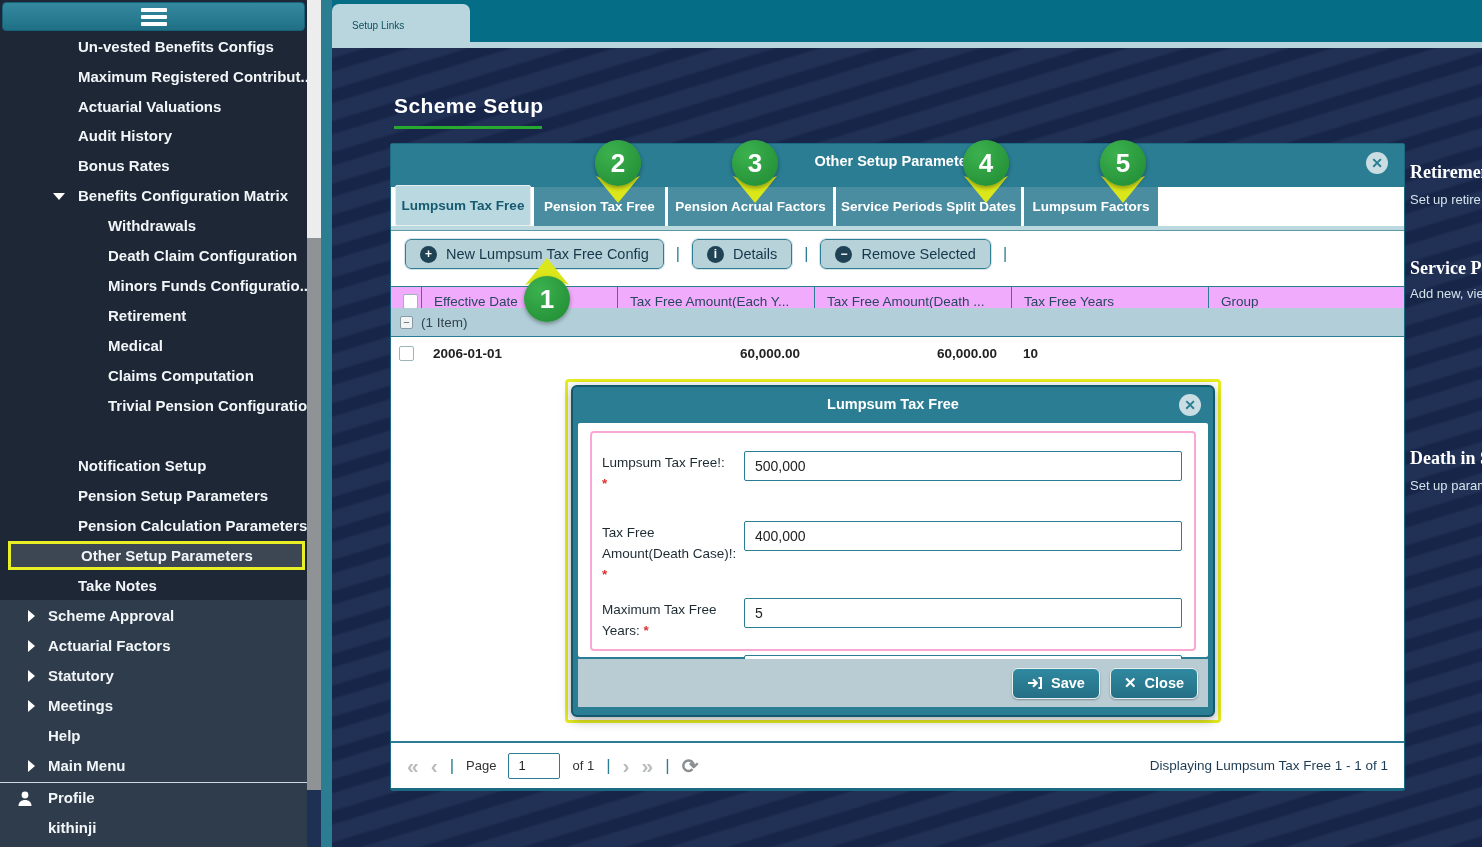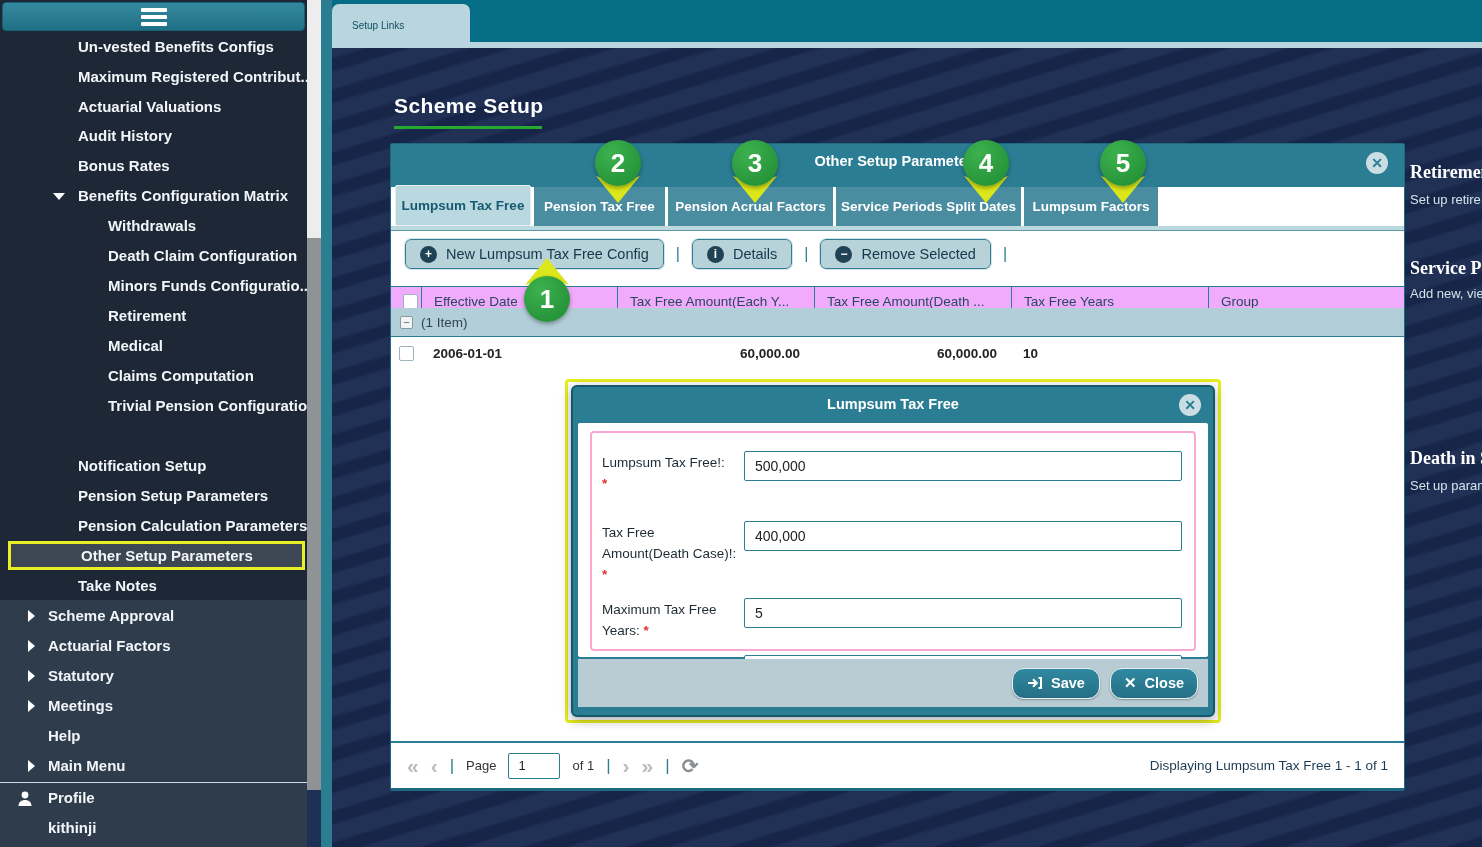--- a/index.html
+++ b/index.html
@@ -131,21 +131,21 @@
   .req { color:#e03131; font-weight:700; }
   .req.block { display:block; }
   .finput-wrap { flex:1; position:relative; }
   .finput { width:100%; height:30px; border:1px solid #2a7d92; border-radius:2px;
     font-size:14px; padding-left:10px; color:#222; font-family:"Liberation Sans",sans-serif; }
   .caret { position:absolute; left:87px; top:7px; width:1px; height:17px; background:#000; }
   .cal-icon { position:absolute; right:8px; top:7px; cursor:pointer; }
   .modal-footer { position:absolute; left:5px; right:5px; bottom:8px; height:48px; background:#b9ccd4;
     display:flex; align-items:center; justify-content:flex-end; gap:10px; padding-right:10px; }
   .mbtn { height:31px; min-width:88px; background:linear-gradient(#2f89a0,#256f85);
-    border:1px solid #e8f0f2; border-radius:12px; color:#fff; font-weight:700; font-size:14.5px;
+    border:1px solid #e8f0f2; border-radius:6px; color:#fff; font-weight:700; font-size:14.5px;
     display:inline-flex; align-items:center; justify-content:center; gap:8px;
     box-shadow:0 1px 2px rgba(0,0,0,.3); cursor:pointer; font-family:"Liberation Sans",sans-serif; }
   .x-glyph { font-size:15px; font-weight:700; }
 
   
   .badge-circle { position:absolute; width:46px; height:46px; border-radius:50%;
     background:radial-gradient(circle at 35% 30%, #3cb14e, #1f8a33);
     color:#fff; font-size:26px; font-weight:700; display:flex; align-items:center; justify-content:center;
     z-index:32; box-shadow:0 2px 4px rgba(0,0,0,.35); }
   .badge-arrow { position:absolute; width:44px; height:27px; background:#dbe71a; z-index:31; }

